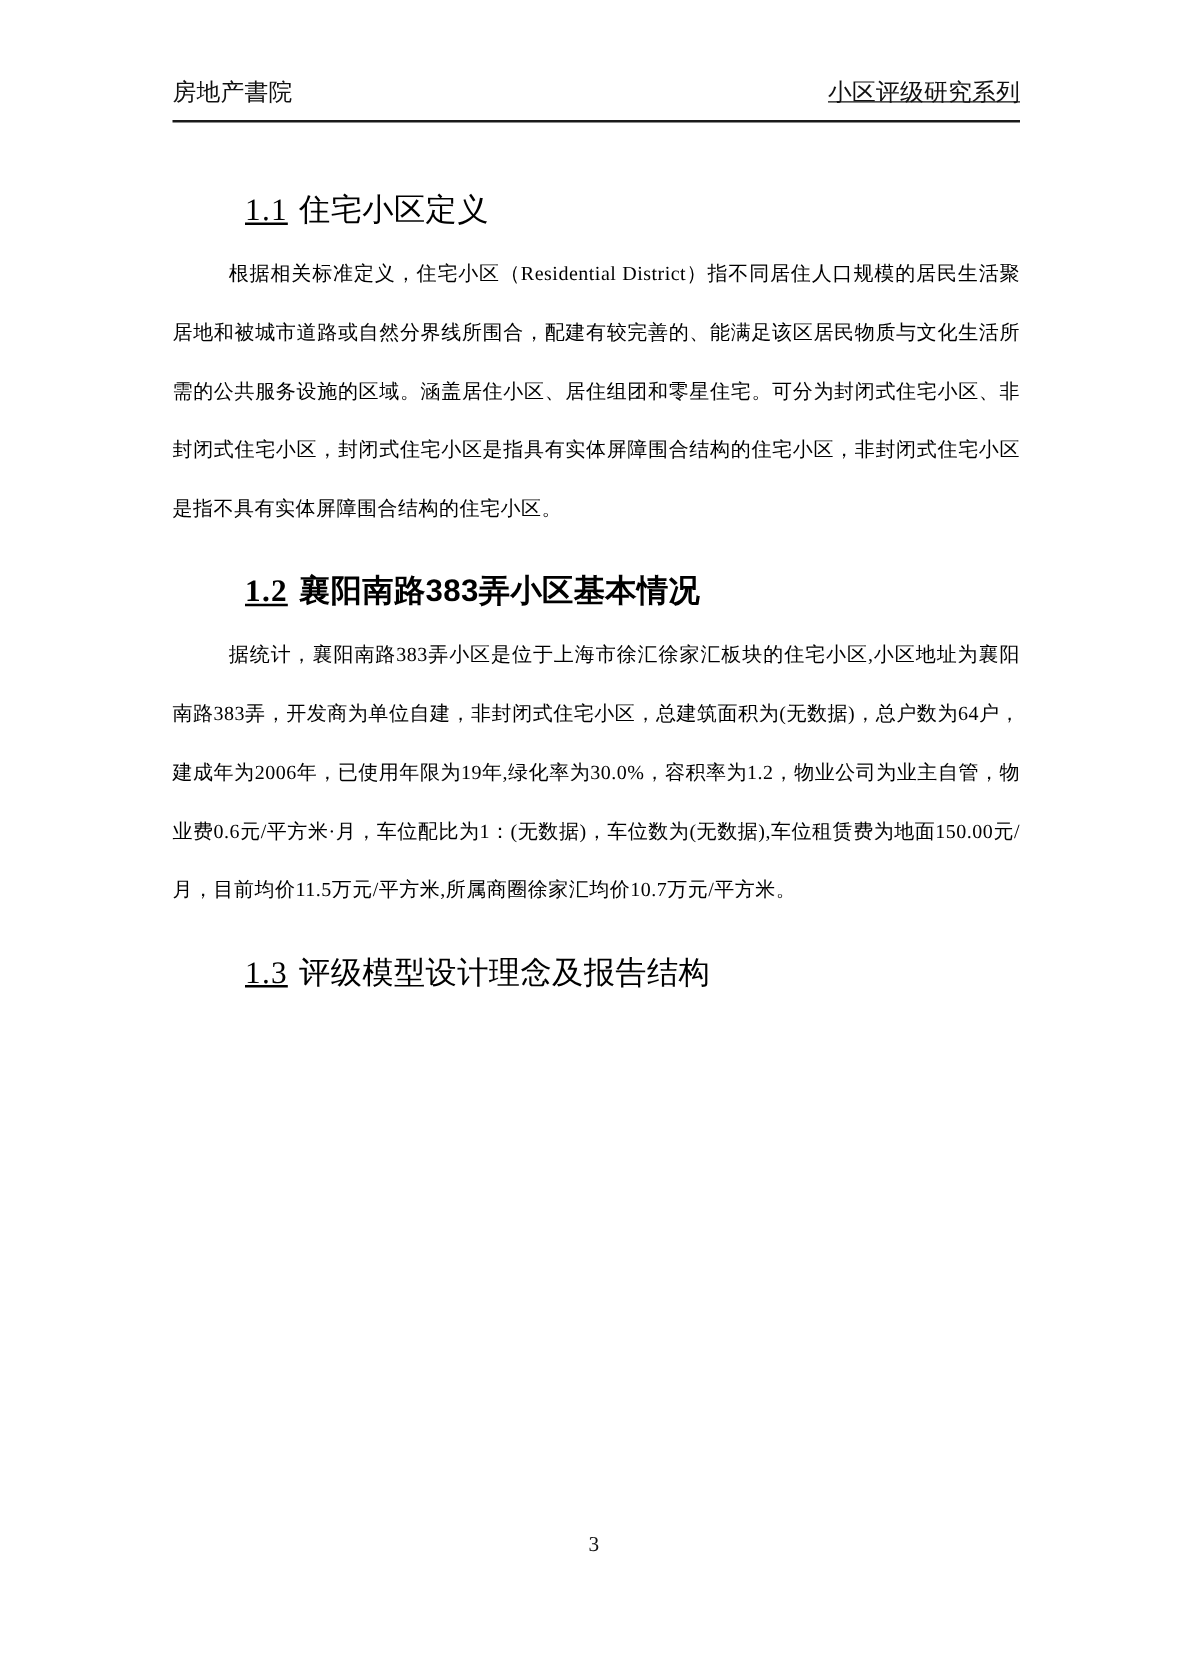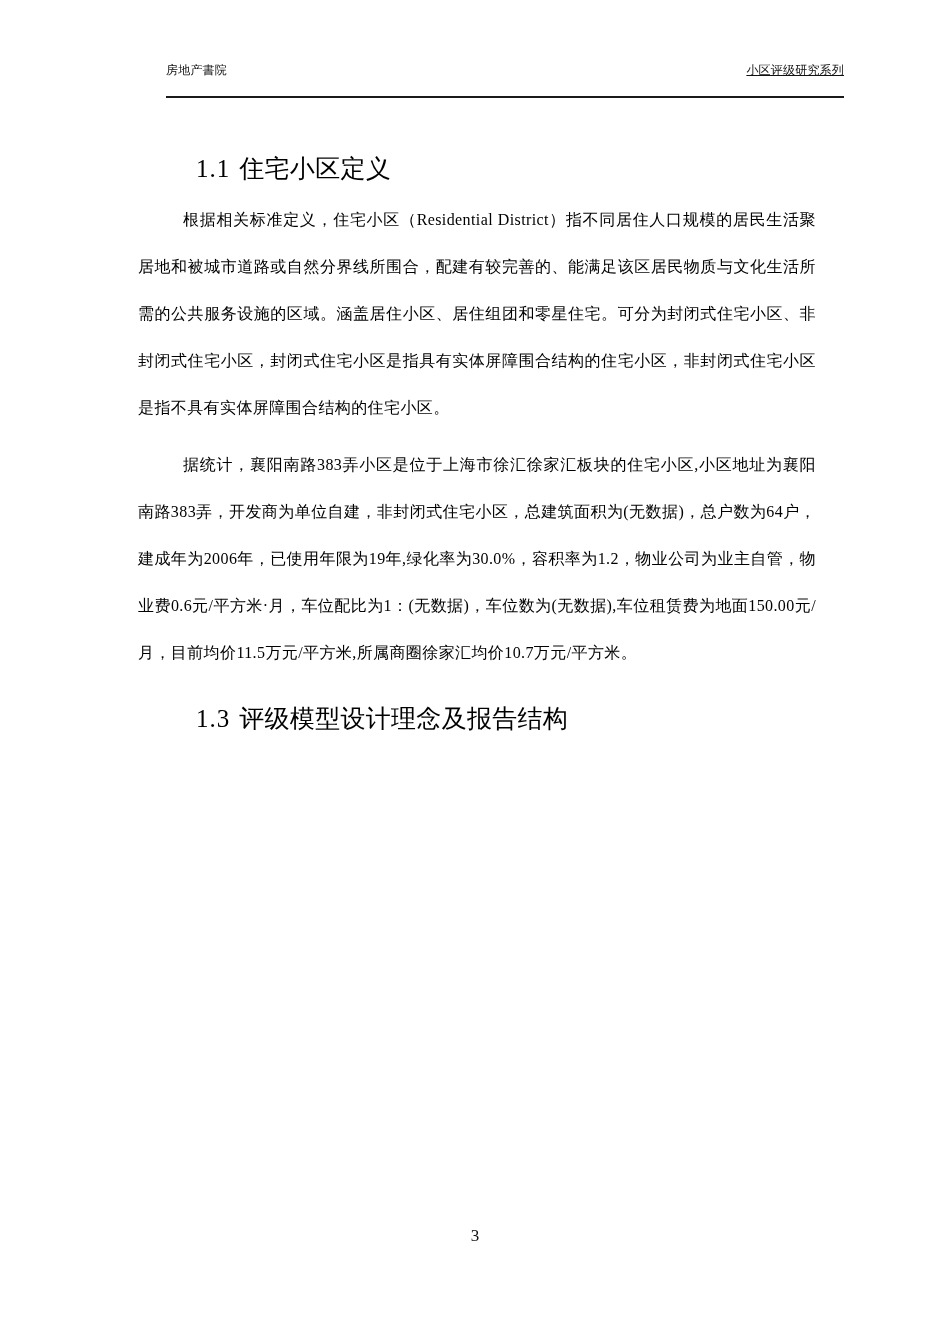--- a/index.html
+++ b/index.html
@@ -29,25 +29,24 @@
     position: absolute;
     top: 64px;
     left: 138px;
     width: 678px;
     height: 32px;
     border-bottom: 2px solid #1a1a1a;
     display: flex;
     align-items: flex-start;
     justify-content: space-between;
     font-family: "Liberation Sans", "DejaVu Sans", sans-serif;
-    font-size: 12px;
+    font-size: 19px;
     line-height: 1.15;
     letter-spacing: 0.2px;
     color: #111111;
-    margin-left: 28px;
   }
   .page-header .hdr-left  { white-space: nowrap; }
   .page-header .hdr-right { white-space: nowrap; text-decoration: underline; }
 
   
   .content {
     position: absolute;
     top: 126px;
     left: 138px;
     width: 678px;
@@ -72,20 +71,21 @@
     line-height: 1.35;
     margin: 26px 0 6px 58px;
     letter-spacing: 0.3px;
     white-space: nowrap;
   }
   h2.sec-head.bold { font-weight: bold; }
   h2.sec-head .numlabel {
     font-family: "Liberation Serif", "DejaVu Serif", serif;
     letter-spacing: 1px;
     margin-right: 9px;
+    text-decoration: underline;
   }
 
   
   p.body {
     font-family: "Liberation Serif", "DejaVu Serif", serif;
     font-size: 16px;
     line-height: 47px;
     margin: 10px 0 0 0;
     text-indent: 45px;
     text-align: justify;
@@ -119,20 +119,23 @@
 
   <div class="content">
 
 
     <h2 class="sec-head">
       <span class="numlabel">1.1</span><span>住宅小区定义</span>
     </h2>
 
     <p class="body">根据相关标准定义，住宅小区（Residential District）指不同居住人口规模的居民生活聚居地和被城市道路或自然分界线所围合，配建有较完善的、能满足该区居民物质与文化生活所需的公共服务设施的区域。涵盖居住小区、居住组团和零星住宅。可分为封闭式住宅小区、非封闭式住宅小区，封闭式住宅小区是指具有实体屏障围合结构的住宅小区，非封闭式住宅小区是指不具有实体屏障围合结构的住宅小区。</p>
 
+    <h2 class="sec-head bold">
+      <span class="numlabel">1.2</span><span>襄阳南路383弄小区基本情况</span>
+    </h2>
 
     <p class="body">据统计，襄阳南路383弄小区是位于上海市徐汇徐家汇板块的住宅小区,小区地址为襄阳南路383弄，开发商为单位自建，非封闭式住宅小区，总建筑面积为(无数据)，总户数为64户，建成年为2006年，已使用年限为19年,绿化率为30.0%，容积率为1.2，物业公司为业主自管，物业费0.6元/平方米·月，车位配比为1：(无数据)，车位数为(无数据),车位租赁费为地面150.00元/月，目前均价11.5万元/平方米,所属商圈徐家汇均价10.7万元/平方米。</p>
 
     <h2 class="sec-head">
       <span class="numlabel">1.3</span><span>评级模型设计理念及报告结构</span>
     </h2>
 
 
   </div>
 

